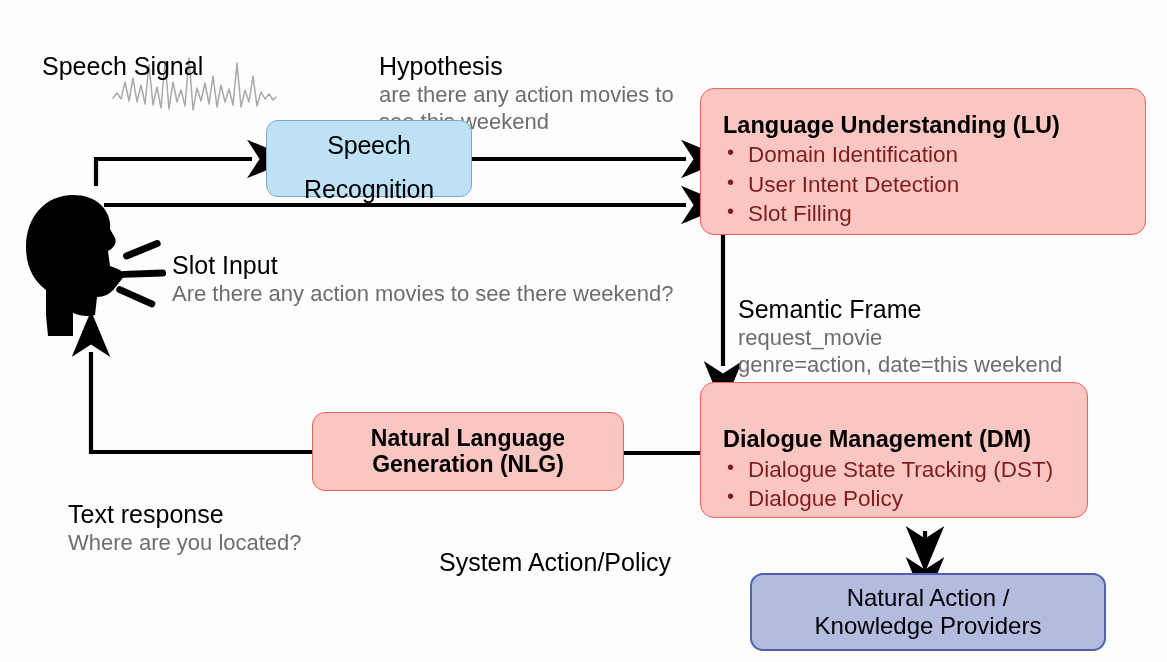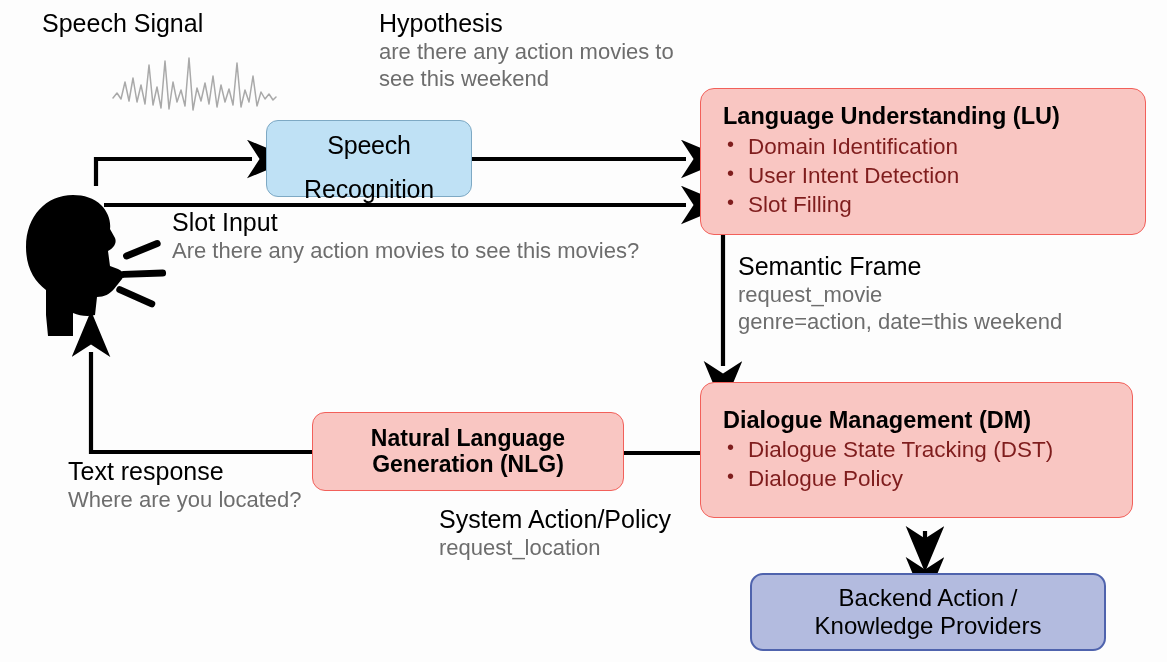--- a/index.html
+++ b/index.html
@@ -57,34 +57,35 @@
     font-weight: normal;
     font-size: 25px;
     letter-spacing: -0.2px;
     margin-top: 16px;
   }
 
   
   .node-pink {
     background: #f9c6c2;
     border: 1.7px solid #f2605a;
+    justify-content: flex-end;
   }
   #node-lu {
     left: 700px;
     top: 88px;
     width: 446px;
     height: 147px;
     padding: 6px 0 6px 22px;
   }
   #node-lu .node-title { font-size: 23.5px; margin-bottom: 2px; }
 
   #node-dm {
     left: 700px;
     top: 382px;
-    width: 433px;
+    width: 388px;
     height: 136px;
     padding: 4px 0 4px 22px;
   }
   #node-dm .node-title { font-size: 23.5px; margin-bottom: 2px; }
 
   #node-nlg {
     left: 312px;
     top: 412px;
     width: 312px;
     height: 79px;
@@ -130,21 +131,21 @@
   }
   ul.bullets li::before {
     content: "\2022";
     position: absolute;
     left: 4px;
     top: -1px;
     font-size: 20px;
   }
 
   
-  .anno { position: absolute; }
+  .anno { position: absolute; margin-top: 43px; }
   .anno .hd {
     font-size: 25px;
     color: #000;
     white-space: nowrap;
     line-height: 1.15;
   }
   .anno .sub {
     font-size: 22px;
     color: #6d6d6d;
     white-space: nowrap;
@@ -245,37 +246,36 @@
   </div>
 
   <div class="anno" id="anno-hypothesis">
     <div class="hd">Hypothesis</div>
     <div class="sub">are there any action movies to</div>
     <div class="sub">see this weekend</div>
   </div>
 
   <div class="anno" id="anno-text-input">
     <div class="hd">Slot Input</div>
-    <div class="sub">Are there any action movies to see this movies?</div>
+    <div class="sub">Are there any action movies to see there weekend?</div>
   </div>
 
   <div class="anno" id="anno-semantic">
     <div class="hd">Semantic Frame</div>
     <div class="sub">request_movie</div>
     <div class="sub">genre=action, date=this weekend</div>
   </div>
 
   <div class="anno" id="anno-text-response">
     <div class="hd">Text response</div>
     <div class="sub">Where are you located?</div>
   </div>
 
   <div class="anno" id="anno-system-action">
     <div class="hd">System Action/Policy</div>
-    <div class="sub">request_location</div>
   </div>
 
   <div class="node" id="node-asr">
     <div class="node-title">Speech</div>
     <div class="node-title">Recognition</div>
   </div>
 
   <div class="node node-pink" id="node-lu">
     <div class="node-title">Language Understanding (LU)</div>
     <ul class="bullets">
@@ -292,17 +292,17 @@
       <li>Dialogue Policy</li>
     </ul>
   </div>
 
   <div class="node node-pink" id="node-nlg">
     <div class="node-title">Natural Language</div>
     <div class="node-title">Generation (NLG)</div>
   </div>
 
   <div class="node" id="node-backend">
-    <div class="node-title">Backend Action /</div>
+    <div class="node-title">Natural Action /</div>
     <div class="node-title">Knowledge Providers</div>
   </div>
 
 </div>
 
 </body></html>

